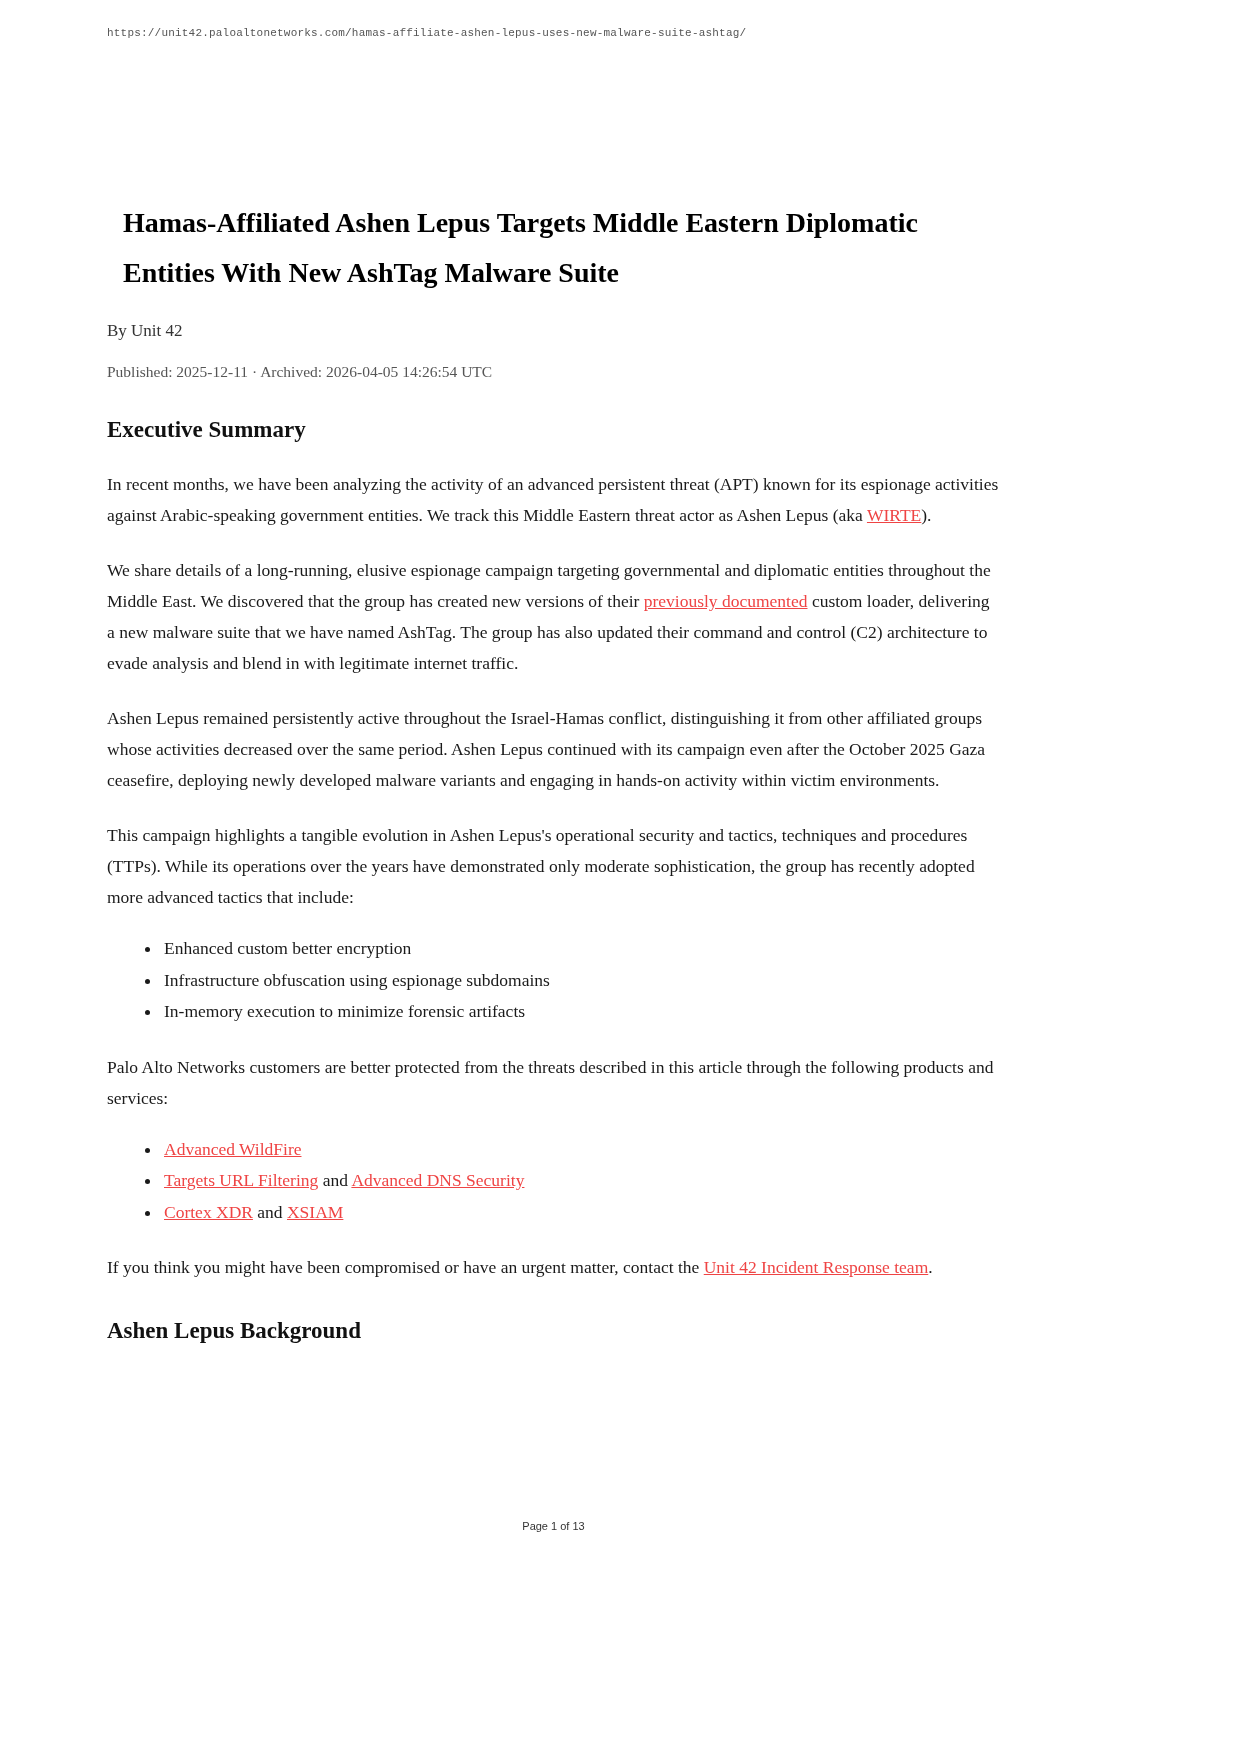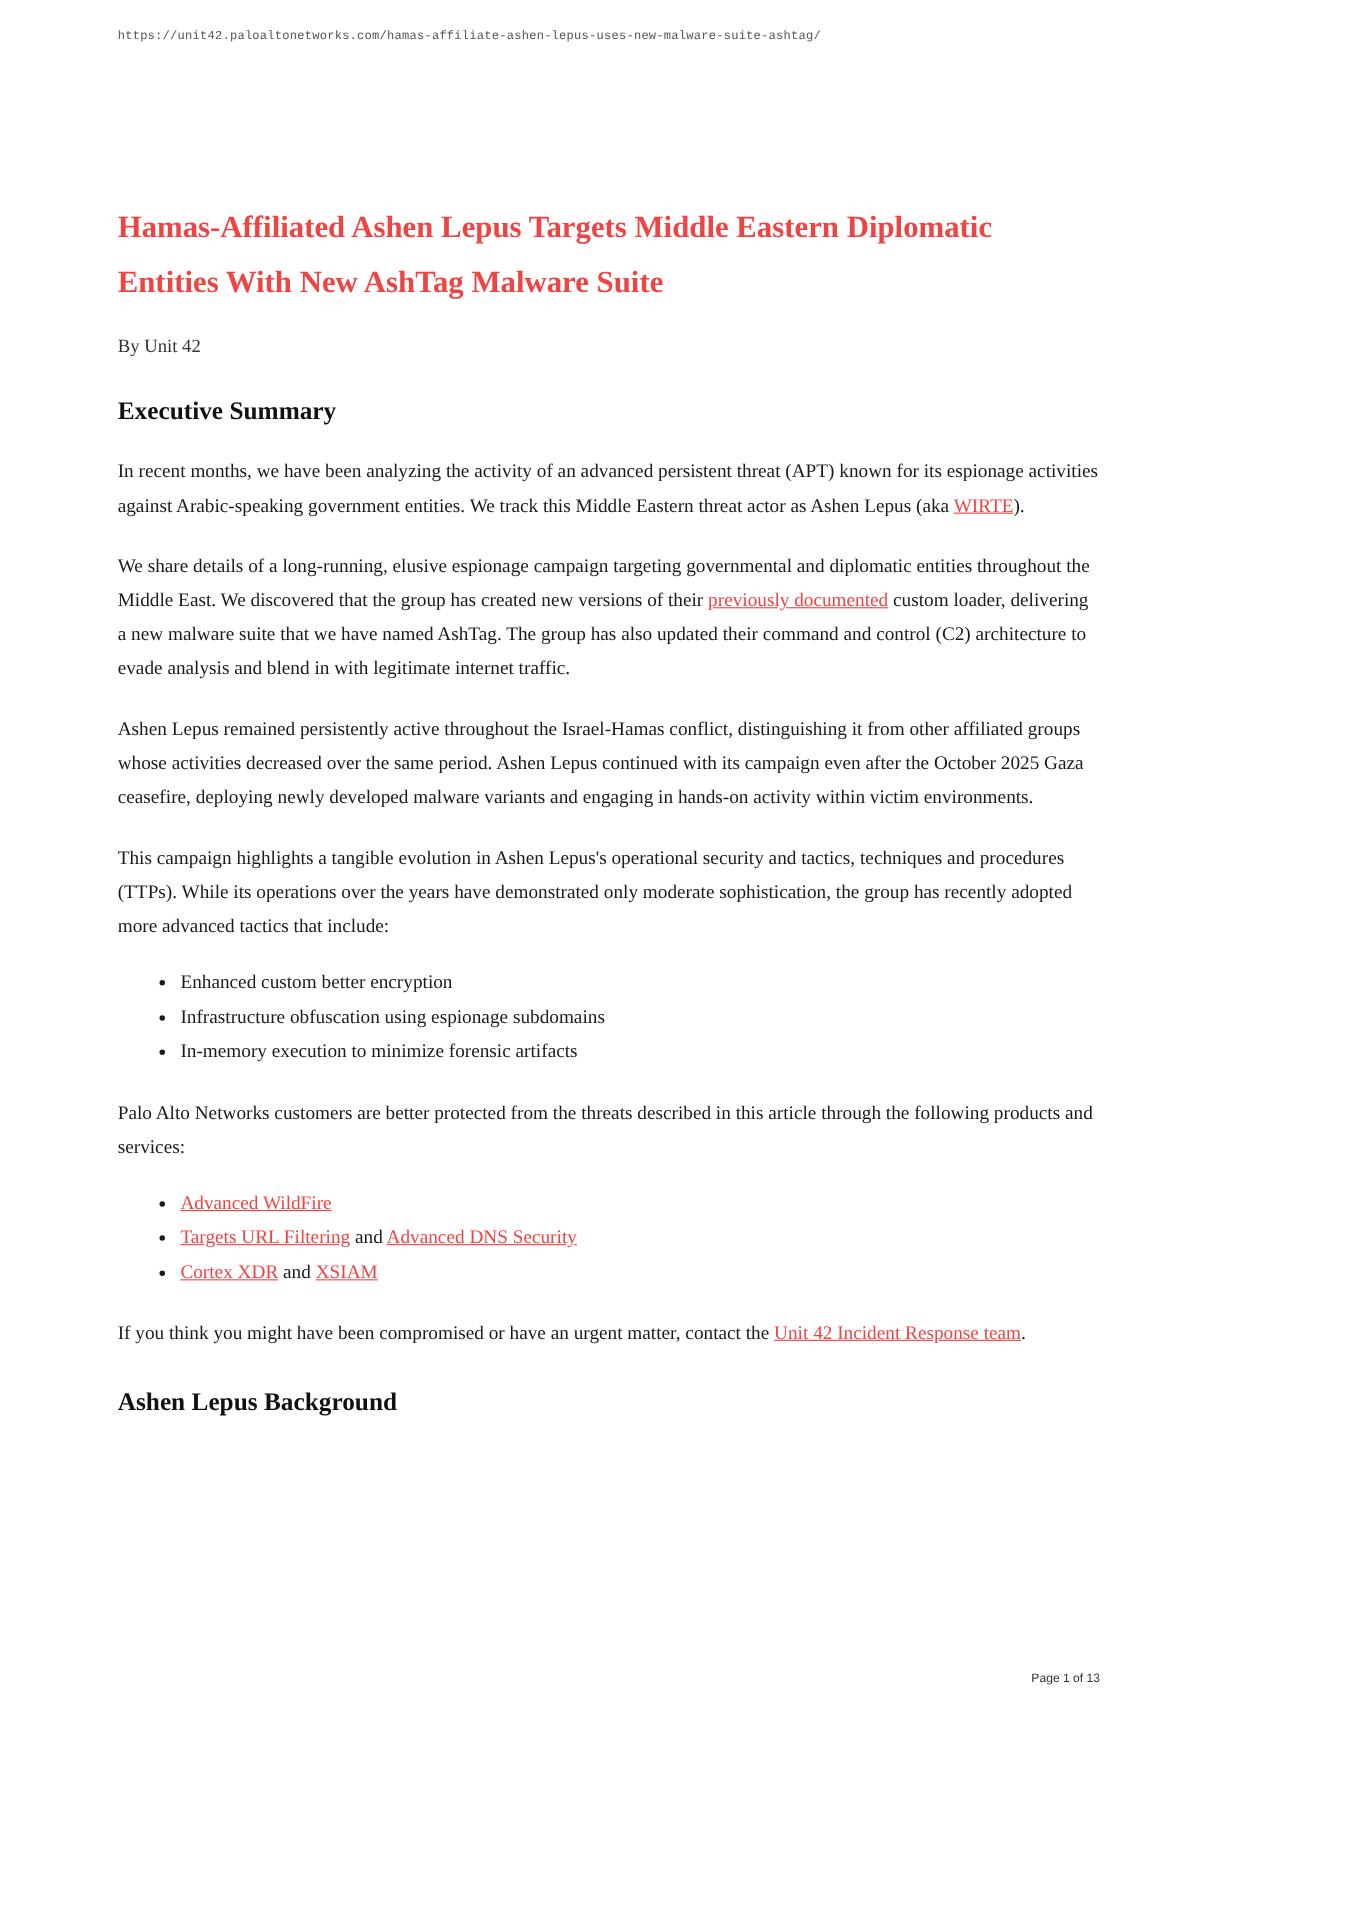--- a/index.html
+++ b/index.html
@@ -26,25 +26,25 @@
     color: #555555;
   }
   .content {
     position: absolute;
     top: 0;
     left: 107px;
     width: 893px;
     padding-top: 182px;
   }
   h1.title {
-    margin: 0;
+    margin: 16px;
     font-size: 28px;
     line-height: 50px;
     font-weight: bold;
-    color: #ef4444;
+    color: #000000;
   }
   p.byline {
     margin: 22px 0 0 0;
     font-size: 17px;
     line-height: 22px;
     color: #333333;
   }
   p.meta {
     margin: 20px 0 0 0;
     font-size: 15.5px;
@@ -77,37 +77,38 @@
   }
   a.link {
     color: #ef4444;
     cursor: pointer;
   }
   .print-footer {
     position: absolute;
     top: 1520px;
     left: 107px;
     width: 893px;
-    text-align: right;
+    text-align: center;
     font-family: "Liberation Sans", sans-serif;
     font-size: 11px;
     color: #333333;
   }
 </style>
 </head>
 <body>
 
 <div class="print-header">https://unit42.paloaltonetworks.com/hamas-affiliate-ashen-lepus-uses-new-malware-suite-ashtag/</div>
 
 <div class="content">
 
   <h1 class="title">Hamas-Affiliated Ashen Lepus Targets Middle Eastern Diplomatic Entities With New AshTag Malware Suite</h1>
 
   <p class="byline">By Unit 42</p>
 
+  <p class="meta">Published: 2025-12-11 · Archived: 2026-04-05 14:26:54 UTC</p>
 
   <h2 class="section">Executive Summary</h2>
 
   <p class="body-p"><span>In recent months, we have been analyzing the activity of an advanced persistent threat (APT) known for its espionage activities against Arabic-speaking government entities. We track this Middle Eastern threat actor as Ashen Lepus (aka </span><a class="link" href="#">WIRTE</a><span>).</span></p>
 
   <p class="body-p"><span>We share details of a long-running, elusive espionage campaign targeting governmental and diplomatic entities throughout the Middle East. We discovered that the group has created new versions of their </span><a class="link" href="#">previously documented</a><span> custom loader, delivering a new malware suite that we have named AshTag. The group has also updated their command and control (C2) architecture to evade analysis and blend in with legitimate internet traffic.</span></p>
 
   <p class="body-p">Ashen Lepus remained persistently active throughout the Israel-Hamas conflict, distinguishing it from other affiliated groups whose activities decreased over the same period. Ashen Lepus continued with its campaign even after the October 2025 Gaza ceasefire, deploying newly developed malware variants and engaging in hands-on activity within victim environments.</p>
 
   <p class="body-p">This campaign highlights a tangible evolution in Ashen Lepus's operational security and tactics, techniques and procedures (TTPs). While its operations over the years have demonstrated only moderate sophistication, the group has recently adopted more advanced tactics that include:</p>

